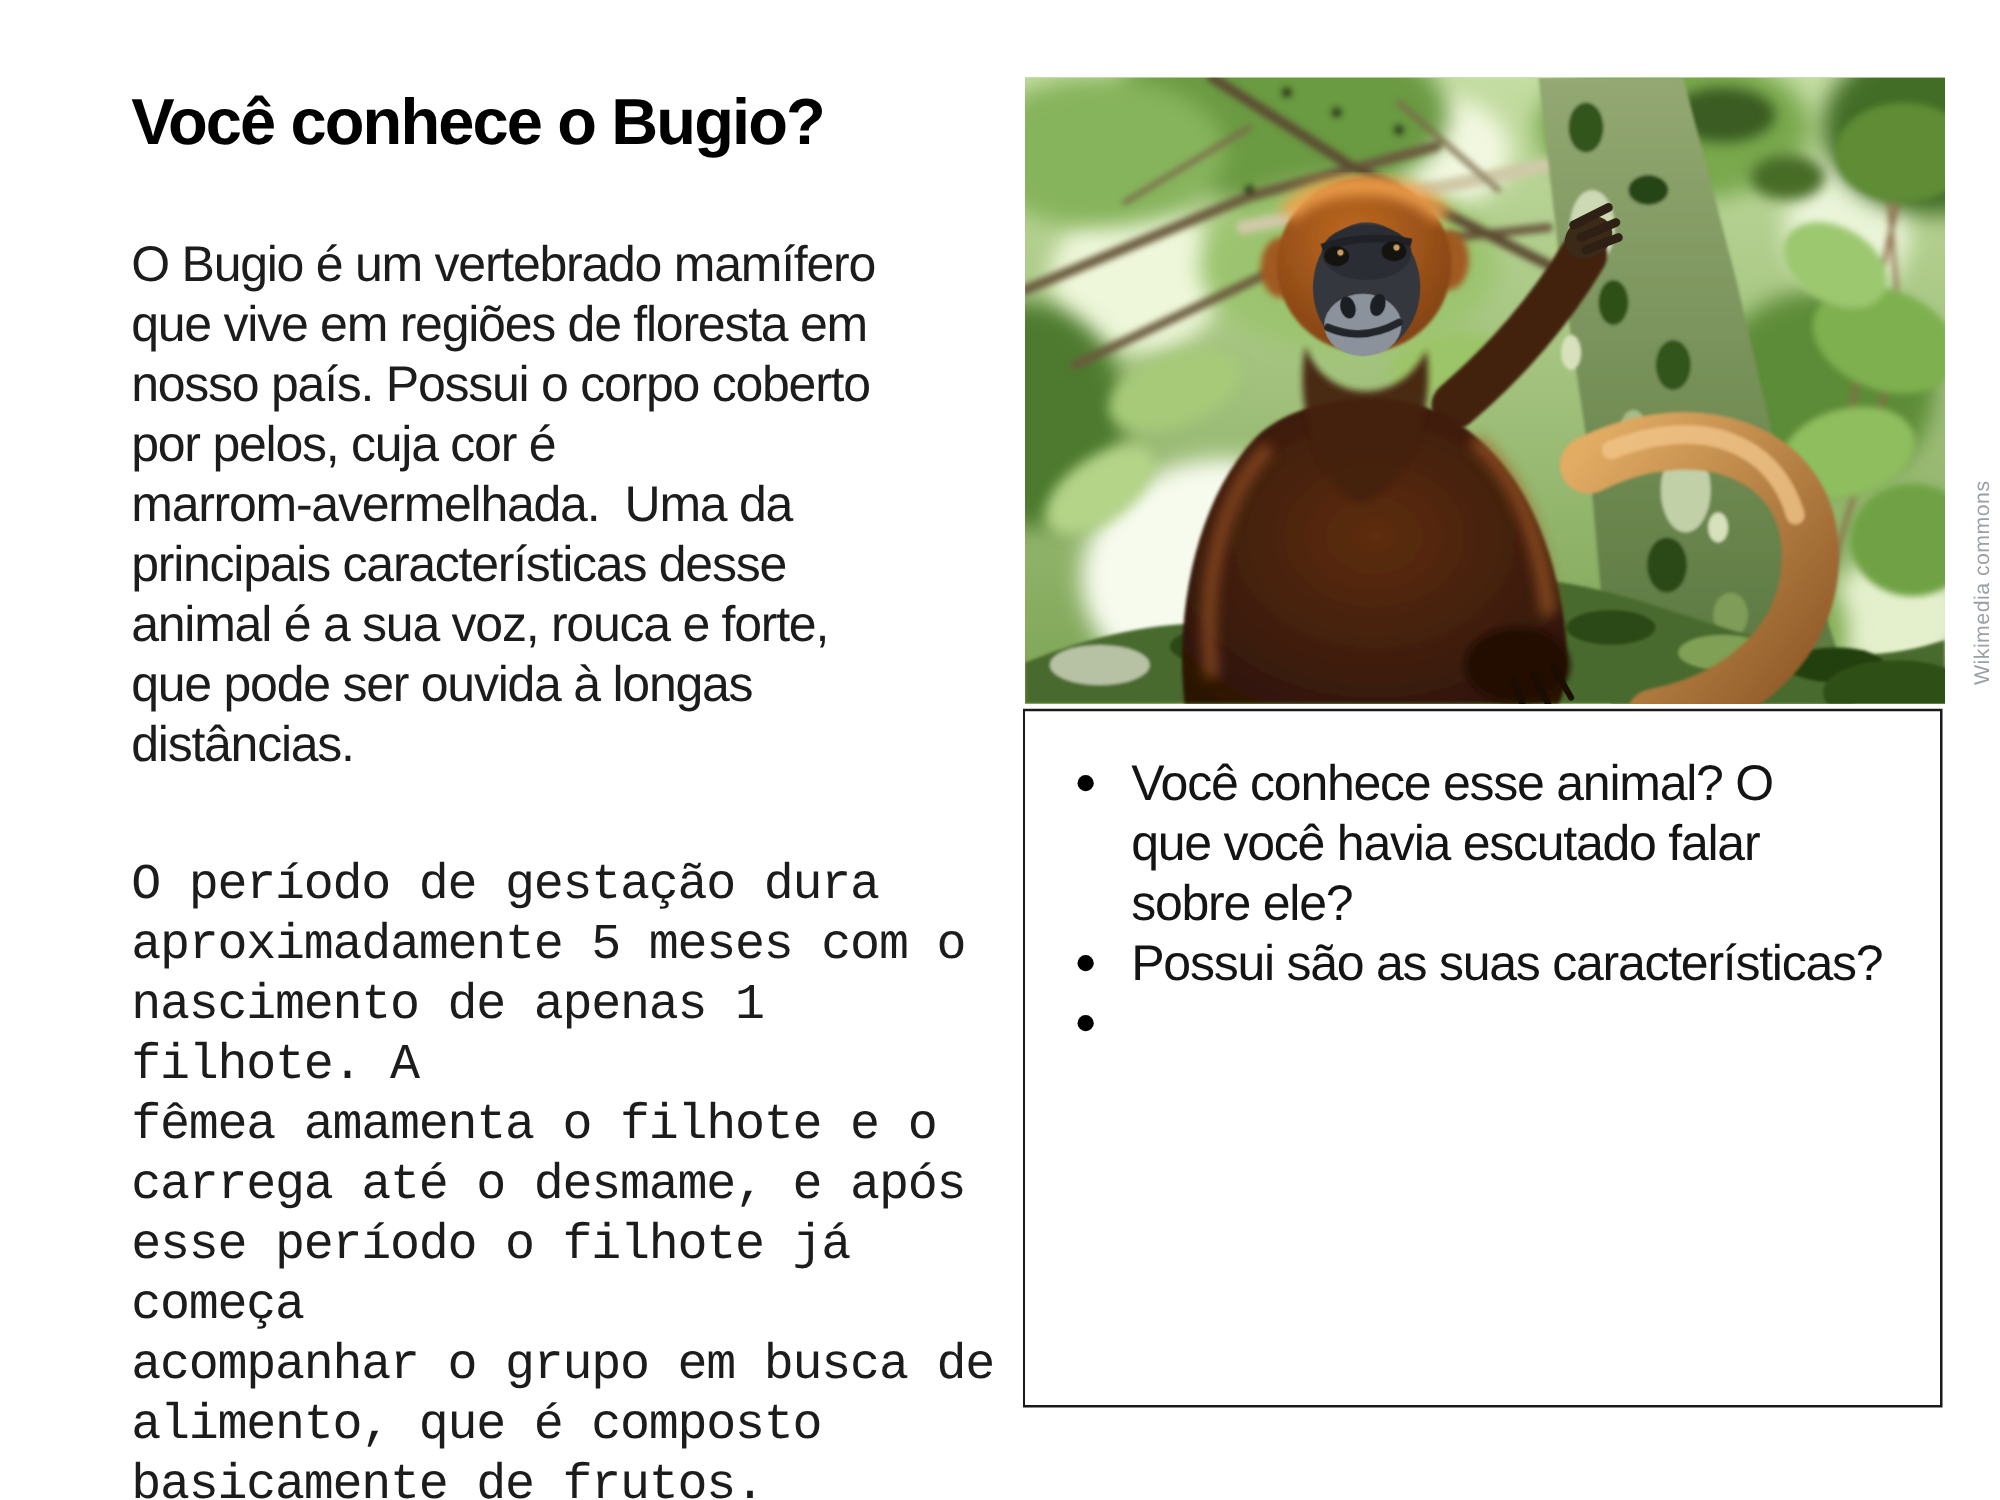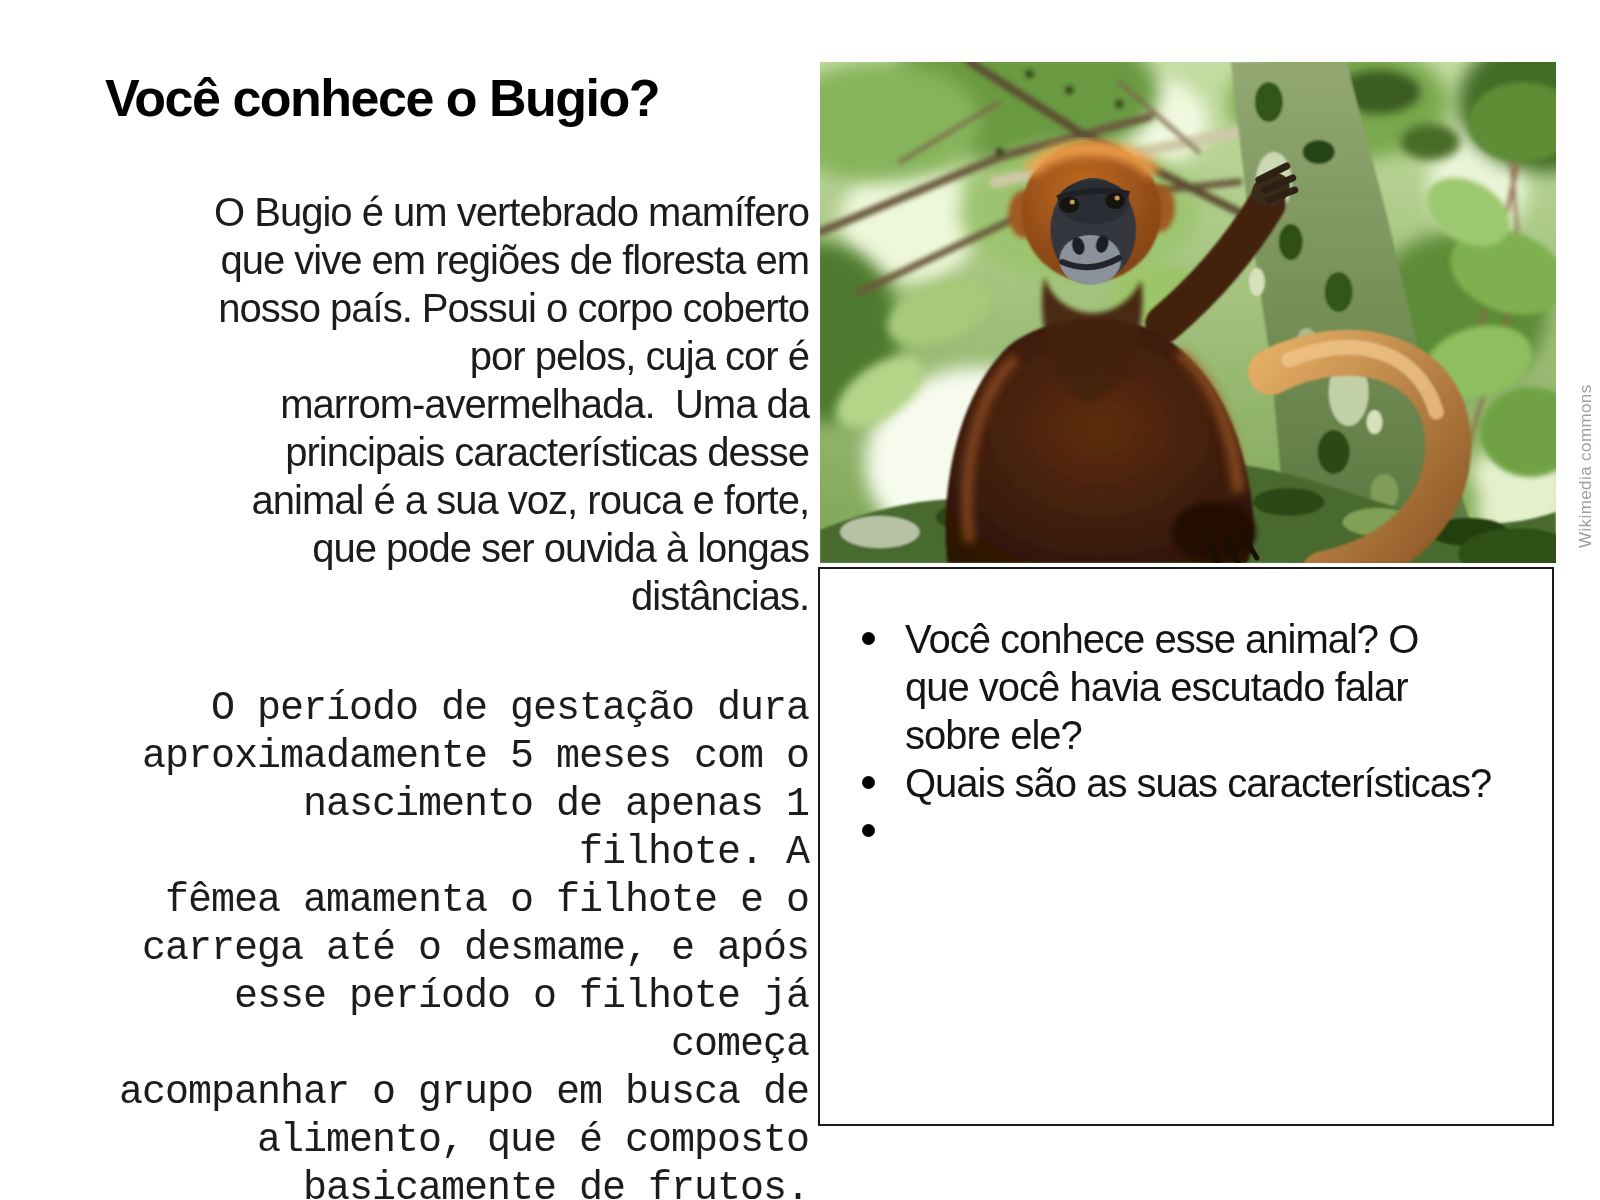--- a/index.html
+++ b/index.html
@@ -12,42 +12,42 @@
 
   
   .left-col{position:absolute;left:105px;top:64px;width:704px;}
   .page-title{
     margin:0;font-size:52px;line-height:68px;font-weight:bold;
     letter-spacing:-1.5px;color:#000;
   }
   .para{
     margin:0;margin-top:56px;
     font-size:40px;line-height:48px;letter-spacing:-1px;
-    color:#1c1c1c;white-space:pre-wrap;text-align:right;
+    color:#1c1c1c;white-space:pre-wrap;
   }
   .para + .para{margin-top:65px;font-family:Liberation Mono, monospace;}
 
   
   .photo{
     position:absolute;left:820px;top:62px;width:736px;height:501px;
     overflow:hidden;background:#9cc070;
   }
   .photo svg{display:block;width:100%;height:100%;}
 
   .photo-caption{
     position:absolute;left:1576px;top:548px;
     transform:rotate(-90deg);transform-origin:0 0;
     font-size:17px;letter-spacing:.4px;color:#9aa0a5;white-space:nowrap;
   }
 
   
   .qbox{
     position:absolute;left:818px;top:567px;width:736px;height:559px;
     box-sizing:border-box;border:2px solid #1a1a1a;background:#fff;
-    padding:46px 10px 0 42px;
+    padding:34px 10px 0 42px;
   }
   .qlist{margin:0;padding:0;list-style:none;}
   .qitem{display:flex;align-items:flex-start;}
   .qdot{
     flex:0 0 auto;width:13px;height:13px;border-radius:50%;
     background:#000;margin:17px 30px 0 0;
   }
   .qtext{
     font-size:40px;line-height:48px;letter-spacing:-1px;
     color:#141414;white-space:pre-wrap;
@@ -242,19 +242,19 @@
 <div class="qbox">
   <ul class="qlist">
     <li class="qitem">
       <span class="qdot"></span>
       <span class="qtext">Você conhece esse animal? O
 que você havia escutado falar
 sobre ele?</span>
     </li>
     <li class="qitem">
       <span class="qdot"></span>
-      <span class="qtext">Quais são as suas características?</span>
+      <span class="qtext">Possui são as suas características?</span>
     </li>
     <li class="qitem">
       <span class="qdot"></span>
     </li>
   </ul>
 </div>
 
 </body></html>

